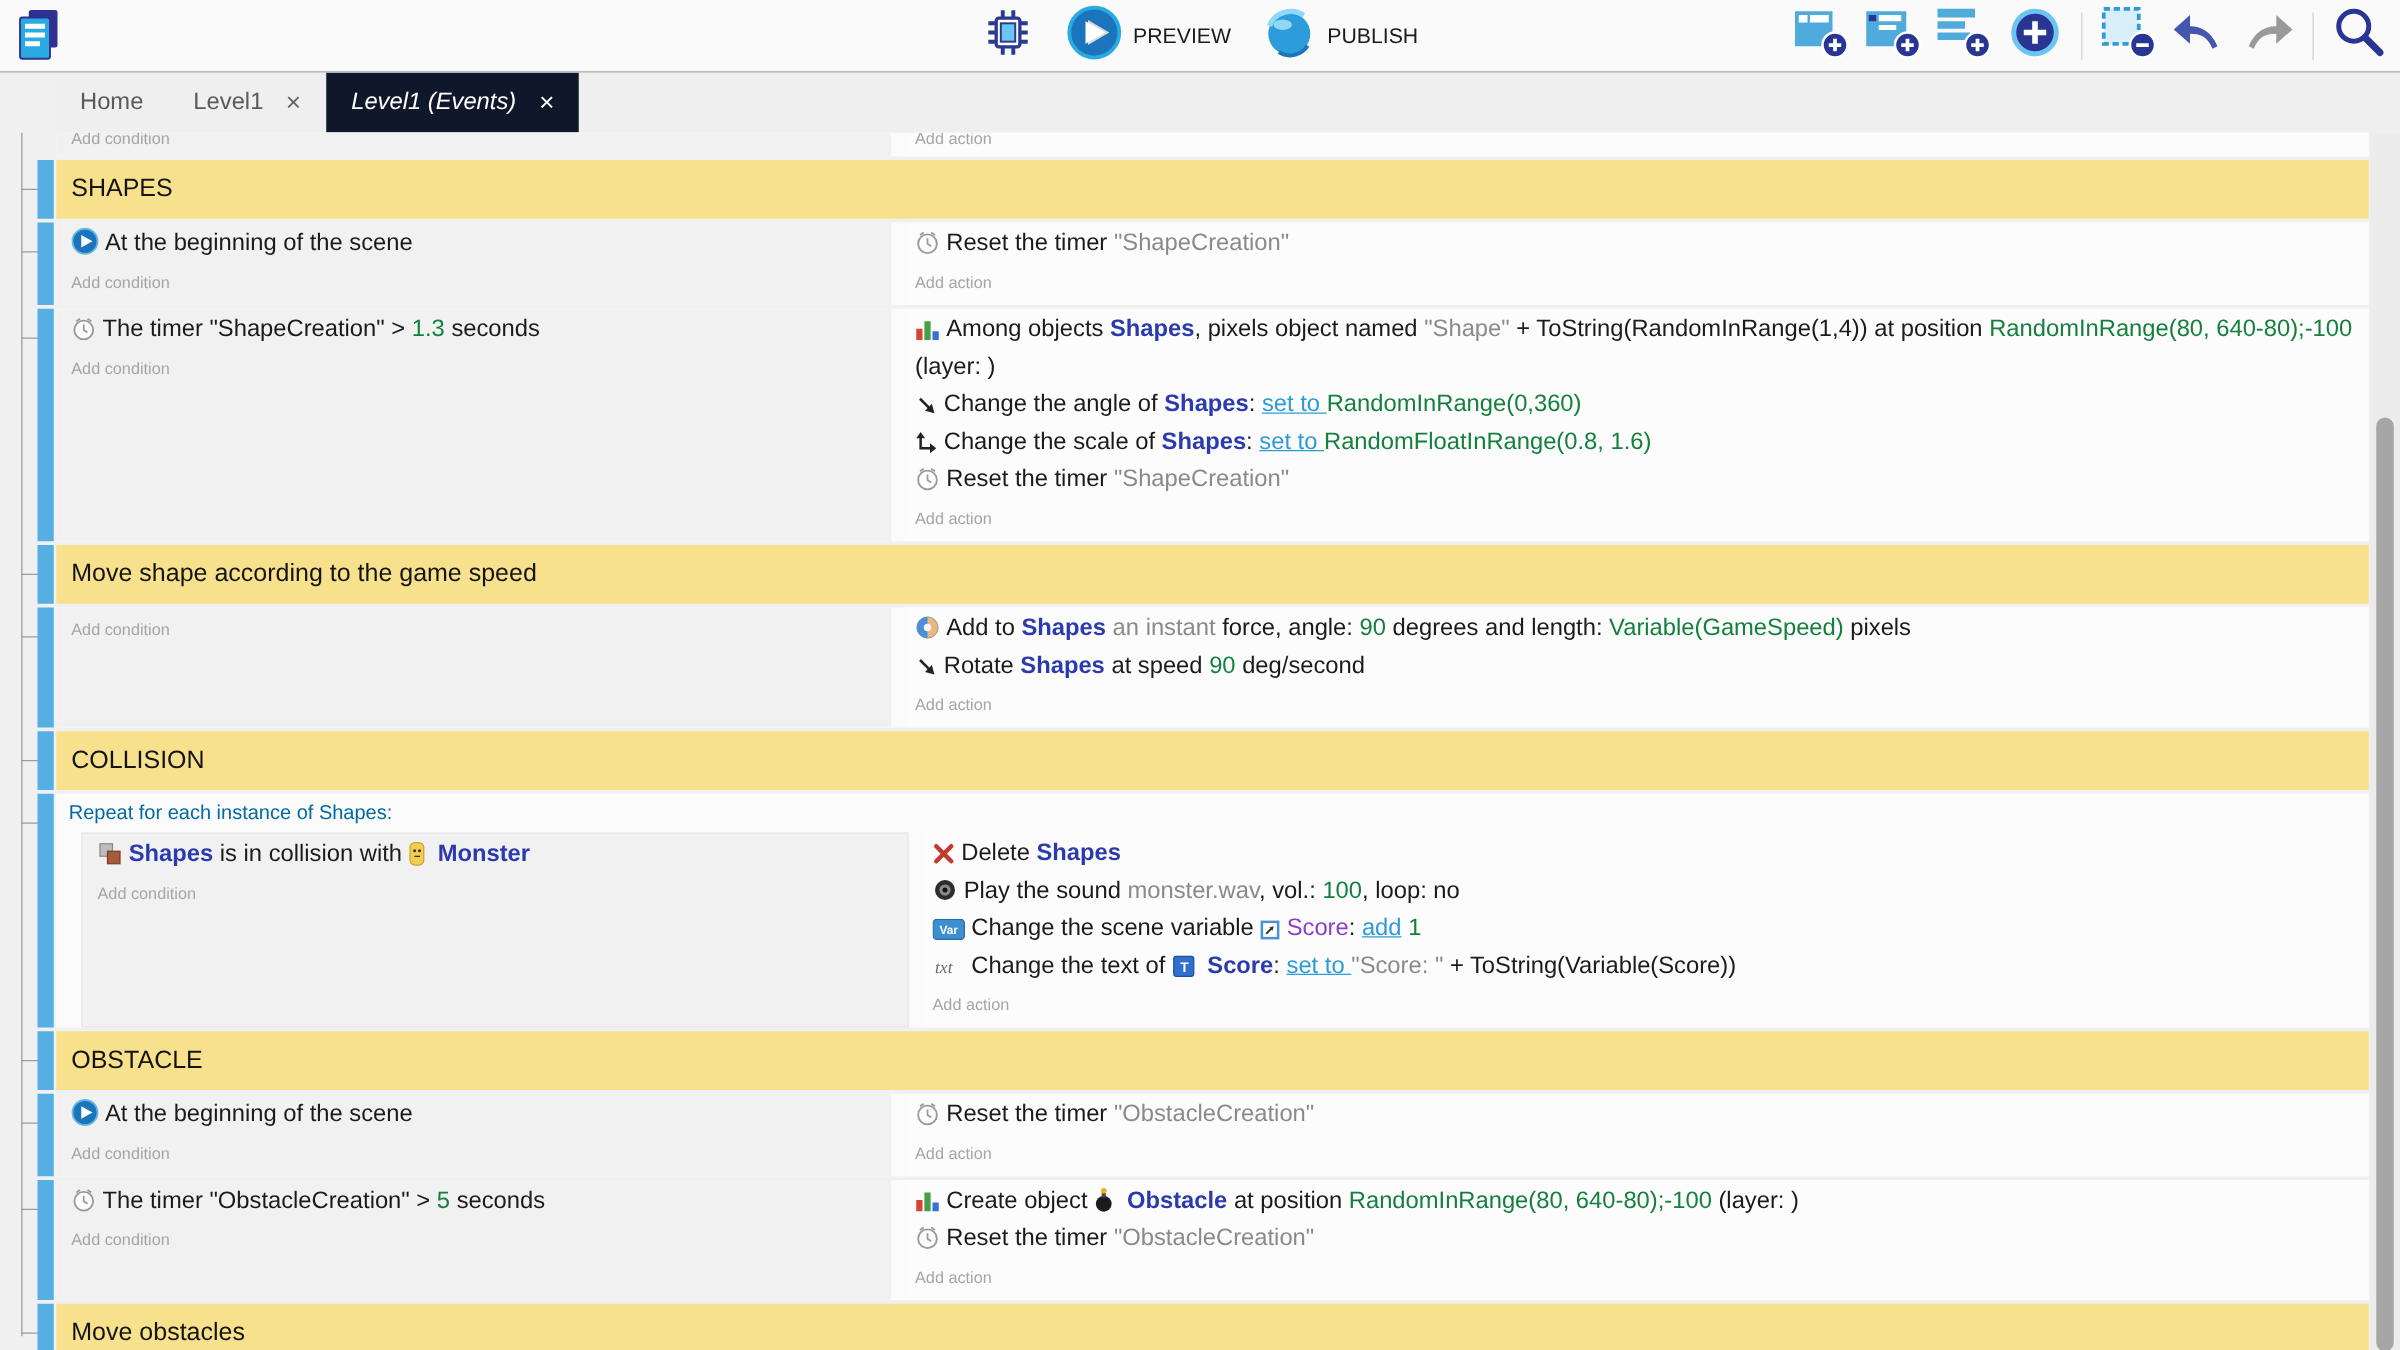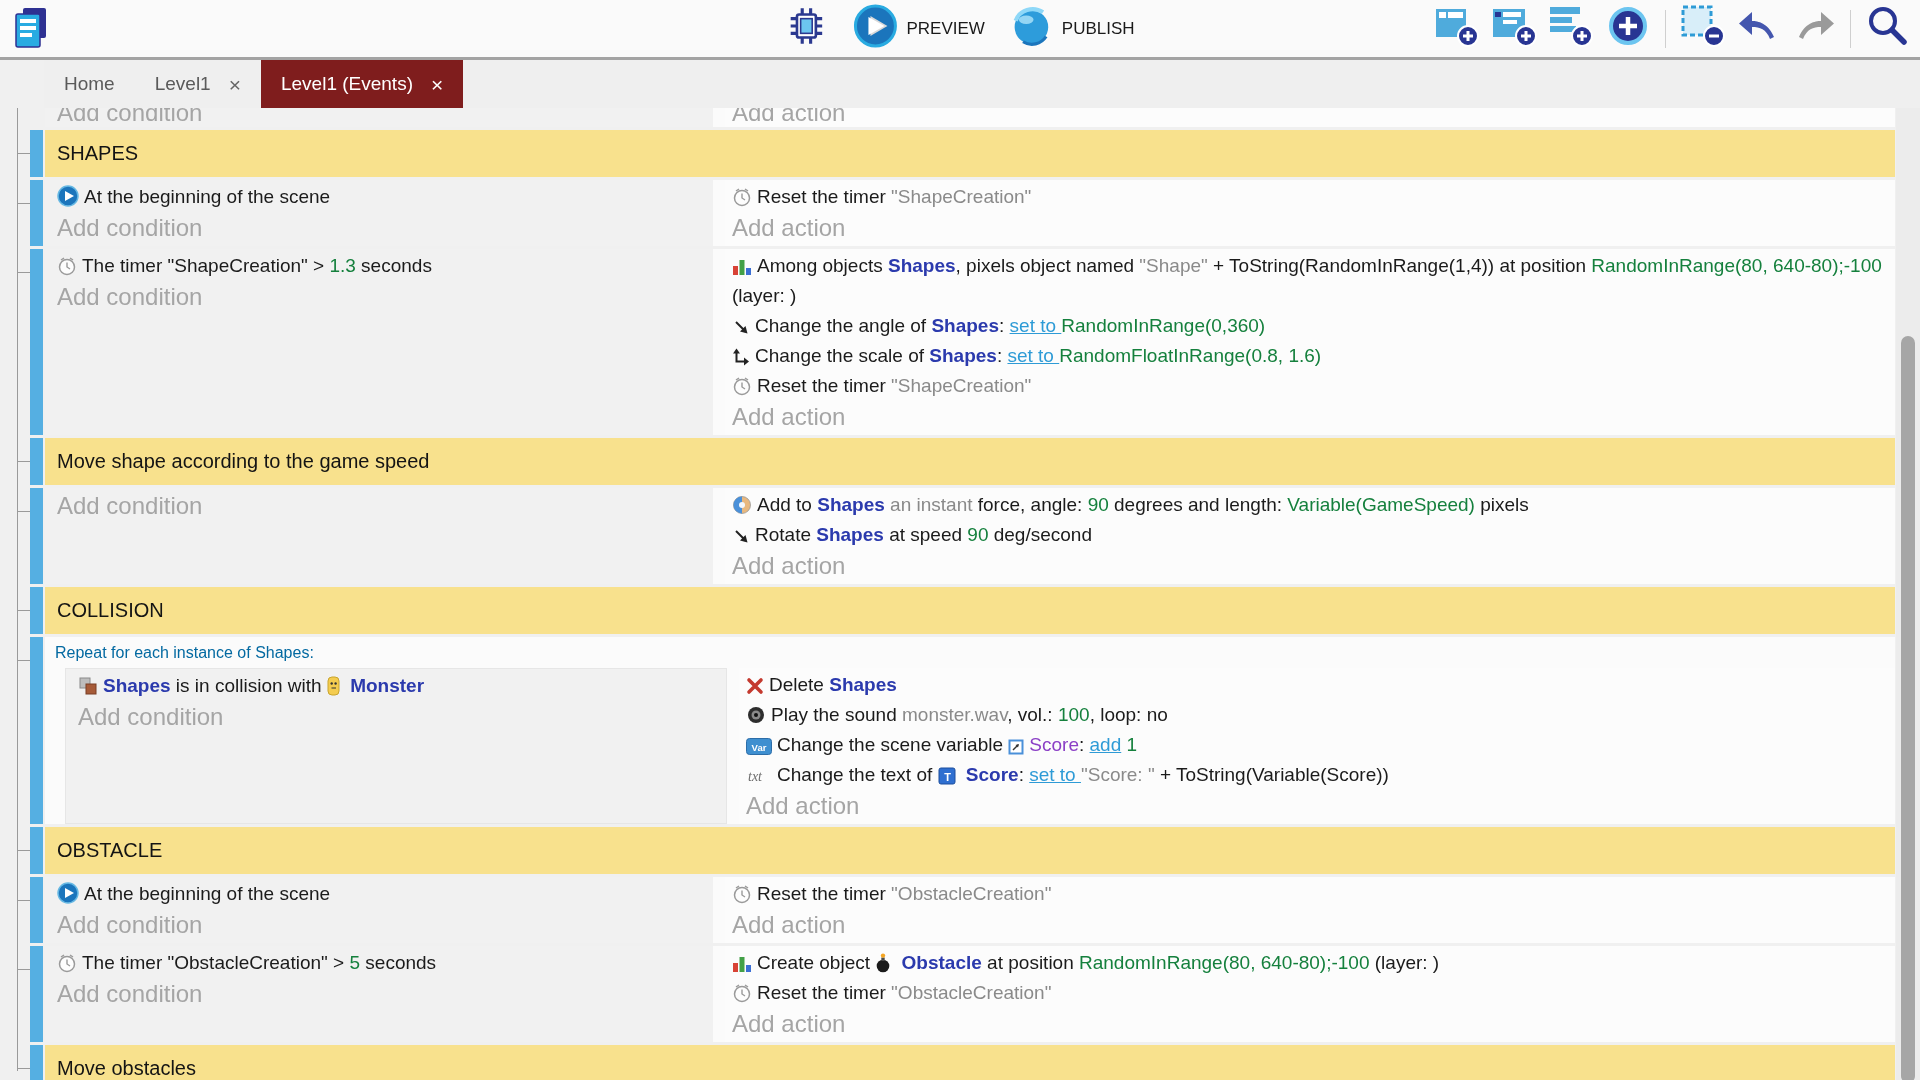--- a/index.html
+++ b/index.html
@@ -1,51 +1,51 @@
 <!DOCTYPE html>
 <html><head>
 <meta charset="utf-8">
 <style>
   html,body{margin:0;padding:0;width:1920px;height:1080px;overflow:hidden;
     font-family:"Liberation Sans",sans-serif;background:#F0F0F0;}
   
-  .toolbar{position:relative;height:57px;background:#FAFAFA;border-bottom:3px solid #a3a3a3;}
+  .toolbar{position:relative;height:57px;background:#FAFAFA;border-bottom:1px solid #a3a3a3;}
   .logo{position:absolute;left:12px;top:6px;cursor:pointer;}
   .toolbar-center{position:absolute;left:50%;top:0;transform:translateX(-50%);
     height:57px;display:flex;align-items:center;gap:18px;}
   .tb-btn{display:flex;align-items:center;gap:9px;background:none;border:none;cursor:pointer;
     font-family:"Liberation Sans",sans-serif;font-size:17px;color:#1A1A1A;padding:2px 4px;}
   .toolbar-right{position:absolute;right:8px;top:0;height:57px;display:flex;align-items:center;gap:5px;}
   .toolbar-right .tb-btn{padding:0 3px;}
   .tb-sep{width:1px;height:38px;background:#CFCFCF;margin:0 6px;}
   
   .tabbar{height:48px;background:#EFEFEF;display:flex;align-items:stretch;margin-left:44px;}
   .tab{display:flex;align-items:center;padding:0 20px;font-size:19px;color:#5A5A5A;cursor:pointer;gap:18px;}
-  .tab.active{background:#7f1d1d;color:#FFFFFF;}
+  .tab.active{background:#0f172a;color:#FFFFFF;font-style:italic;}
   .tab-close{font-size:21px;line-height:1;color:#666;cursor:pointer;}
   .tab.active .tab-close{color:#FFFFFF;}
   
   .events{position:relative;height:975px;background:#F0F0F0;overflow:hidden;}
   .tree-line{position:absolute;left:17px;top:0;bottom:12px;width:1px;background:#9A9A9A;}
   #events-rows{position:relative;margin-left:45px;margin-right:25px;}
   .row{position:relative;margin-bottom:3px;}
   .row::before{content:"";position:absolute;left:-28px;top:23px;width:14px;height:1px;background:#9A9A9A;}
   .row::after{content:"";position:absolute;left:-15px;top:0;bottom:0;width:13px;background:#55AFE2;}
   .group-row{height:47px;background:#F8E18D;display:flex;align-items:center;
     padding-left:12px;font-size:20px;color:#141414;}
   .event-row{display:flex;align-items:stretch;background:#FBFBFB;}
   .cond-cell{width:668px;min-width:668px;background:#F1F1F1;padding:2px 6px 3px 12px;box-sizing:border-box;margin-right:12px;}
   .act-cell{flex:1;background:#FCFCFC;padding:2px 6px 3px 7px;box-sizing:border-box;}
   .foreach-row{background:#FBFBFB;}
   .foreach-header{line-height:31px;font-size:16px;color:#0369a1;padding-left:10px;}
   .fe-body{display:flex;align-items:stretch;}
   .fe-body .cond-cell{margin-left:20px;width:662px;min-width:662px;border:1px solid #E6E6E6;}
   .instr{line-height:30px;font-size:19px;color:#1B1B1B;cursor:pointer;}
   .instr svg{vertical-align:-4px;margin-right:5px;}
-  .placeholder{line-height:31px;font-size:24px;color:#A5A5A5;cursor:pointer;}
+  .placeholder{line-height:31px;font-size:13px;color:#A5A5A5;cursor:pointer;}
   .t-obj{color:#2B3AAD;font-weight:bold;}
   .t-num{color:#15803d;text-align:right;}
   .t-str{color:#8A8A8A;}
   .t-kw{color:#2E9BD6;text-decoration:underline;}
   .t-var{color:#8B3FC6;}
   .partial-clip{height:19px;overflow:hidden;position:relative;margin-bottom:3px;}
   .partial-clip .event-row{margin-top:-13px;}
   .partial-clip::after{content:"";position:absolute;left:-15px;top:0;bottom:0;width:13px;background:#55AFE2;}
   
   .scrollbar{position:absolute;right:0;top:0;width:24px;height:975px;background:#ECECEC;}

